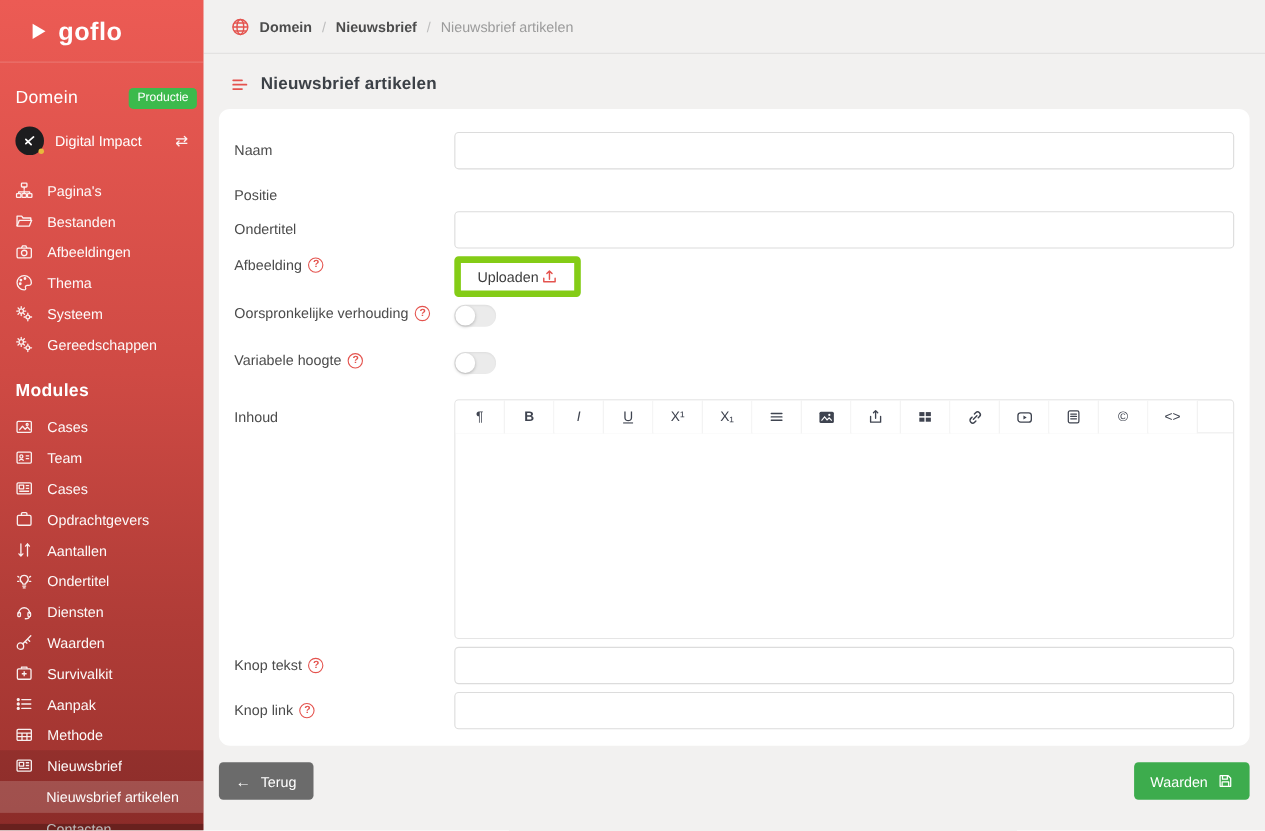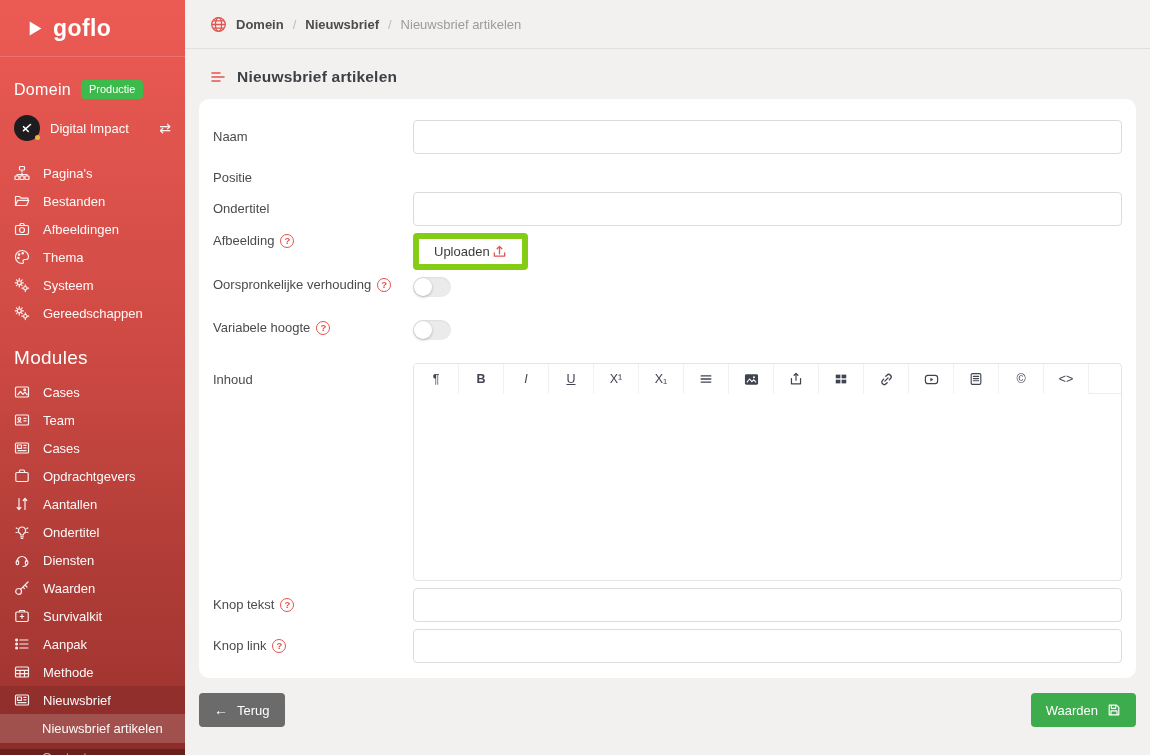--- a/index.html
+++ b/index.html
@@ -7,31 +7,31 @@
   body { display:flex; font-family:"Liberation Sans", sans-serif; font-size:13px; background:#f2f1f0; }
 
   
   .sidebar { width:185px; min-width:185px; height:755px; color:#fff; position:relative;
     background:linear-gradient(180deg,#ec5b54 0%, #cf4a44 45%, #b03c37 75%, #9c322e 100%); overflow:hidden; }
   .logo-row { height:57px; display:flex; align-items:center; gap:9px; padding-left:27px;
     border-bottom:1px solid rgba(255,255,255,.16); }
   .logo-text { font-size:23px; font-weight:bold; letter-spacing:.4px; }
   .domain-row { display:flex; align-items:center; gap:10px; padding:23px 14px 6px; }
   .domain-title { font-size:16px; font-weight:500; letter-spacing:.3px; }
-  .badge { background:#3cba4c; color:#fff; font-size:11px; padding:3px 8px 4px; border-radius:4px; }
+  .badge { background:#3cba4c; color:#fff; font-size:11px; padding:3px 8px 4px; border-radius:4px;margin-left:36px; }
   .workspace { display:flex; align-items:center; gap:10px; padding:10px 14px 12px; }
   .avatar { width:26px; height:26px; border-radius:50%; background:#1d1d1f; position:relative;
     display:flex; align-items:center; justify-content:center; flex:none; }
   .avatar-dot { position:absolute; right:0; bottom:1px; width:5px; height:5px; border-radius:50%; background:#e8b93c; }
   .swap { margin-left:auto; font-size:14px; color:rgba(255,255,255,.92); cursor:pointer; }
   .nav { padding-top:6px; }
   .nav-item { display:flex; align-items:center; gap:13px; padding:6px 14px; min-height:27px;
     color:rgba(255,255,255,.97); cursor:pointer; }
   .nav-item svg { flex:none; opacity:.92; }
-  .modules-heading { font-size:19px; font-weight:400; letter-spacing:.3px; padding:20px 14px 9px; }
+  .modules-heading { font-size:16px; font-weight:700; letter-spacing:.3px; padding:20px 14px 9px; }
   .module-group { background:rgba(0,0,0,.10); }
   .sub-item { display:block; padding:7px 14px 7px 42px; cursor:pointer; color:rgba(255,255,255,.97); }
   .sub-item.active { background:rgba(255,255,255,.17); }
   .bottom-strip { position:absolute; bottom:0; left:0; right:0; height:6px; background:rgba(0,0,0,.25); }
 
   
   .main { flex:1; display:flex; flex-direction:column; height:755px; overflow:hidden; }
   .topbar { height:49px; flex:none; display:flex; align-items:center; gap:9px; padding:0 25px;
     border-bottom:1px solid #e1e0df; }
   .crumb-strong { font-weight:bold; color:#4c4c4c; }

